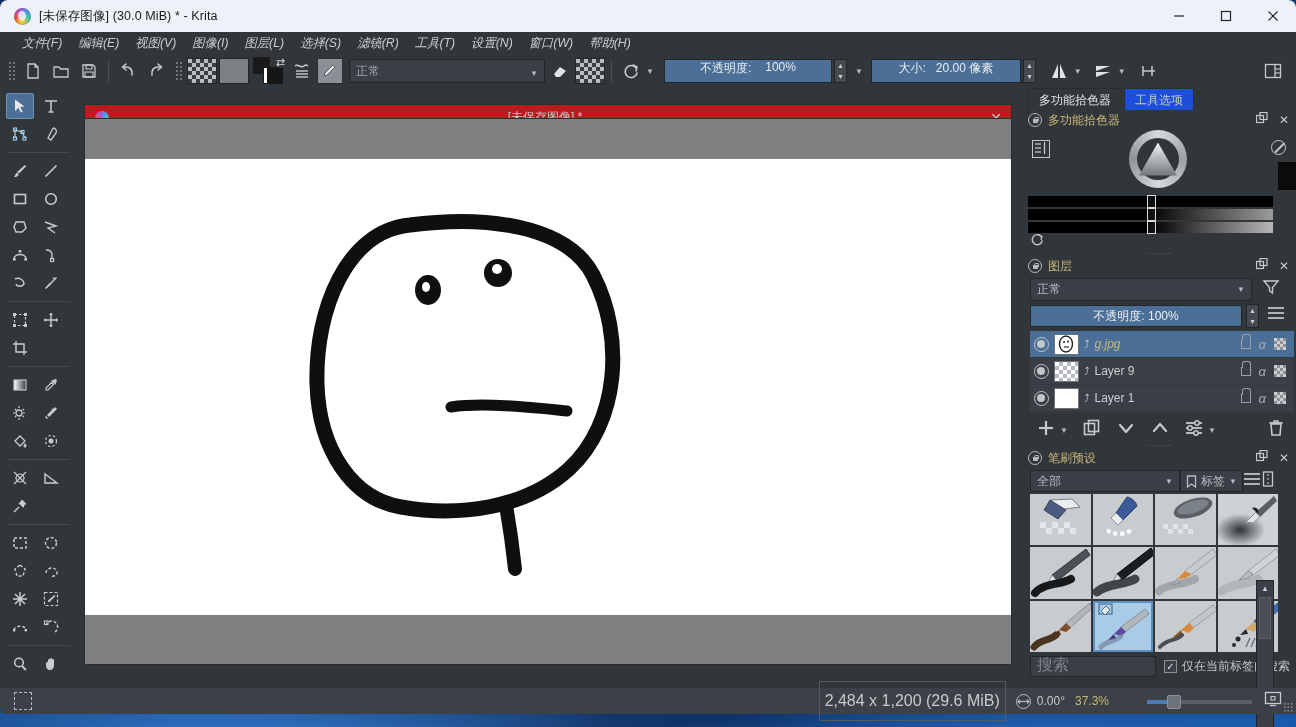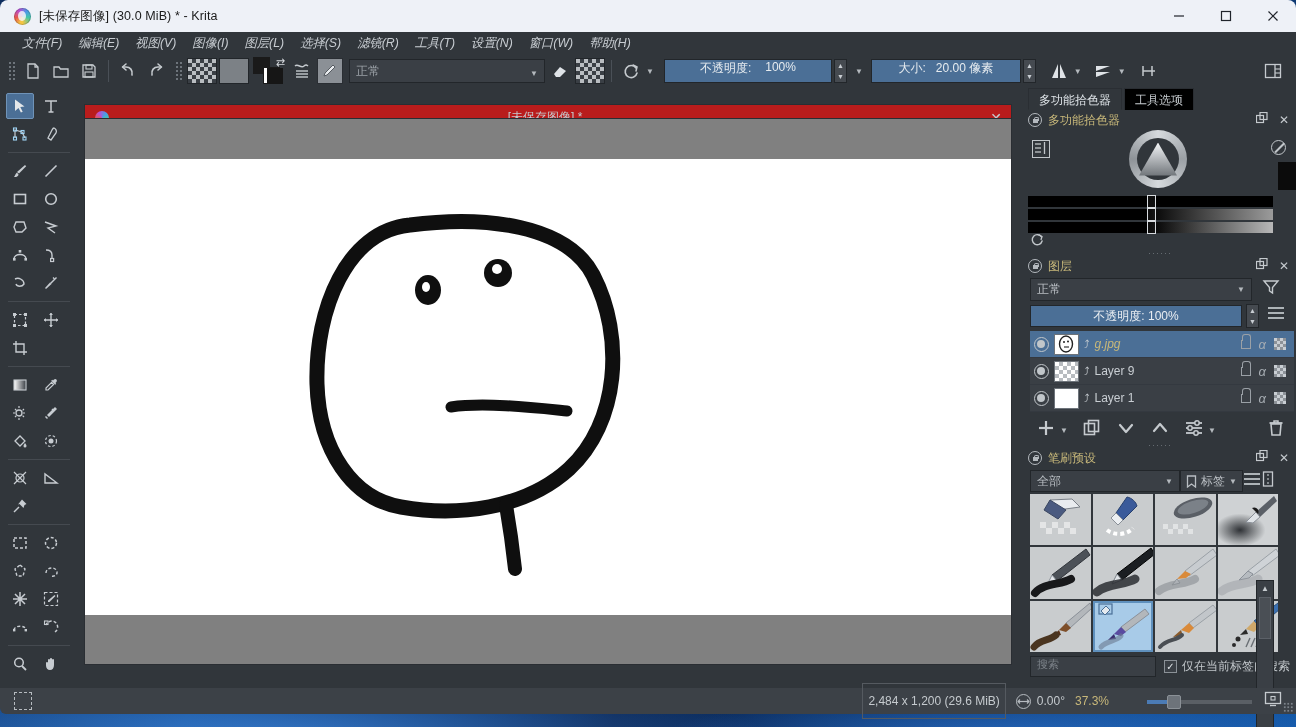--- a/index.html
+++ b/index.html
@@ -147,21 +147,21 @@
   }
   .image-white {
     position: absolute; left: 0px; top: 40px; width: 926px; height: 456px; background: #fff;
   }
   
   .dockers {
     position: absolute; left: 1024px; top: 0; width: 272px; height: 600px; background: #31363b;
   }
   .dtabs { display: flex; height: 22px; padding-left: 4px; }
   .dtab {
-    font-size: 12px; color: #c5cace; padding: 3px 10px 2px; background: #000000;
+    font-size: 12px; color: #c5cace; padding: 3px 10px 2px; background: #1d4ed8;
     border: 1px solid #2a2e33; border-bottom: none; margin-right: 2px;
   }
   .dtab.sel { background: #31363b; border-bottom: 1px solid #31363b; color: #dfe4e8; }
   .dhead {
     display: flex; align-items: center; height: 20px; padding: 0 4px; gap: 6px;
   }
   .lockicon {
     width: 14px; height: 14px; border-radius: 50%; border: 1.5px solid #b4b9be; flex: none;
     position: relative;
   }
@@ -292,38 +292,38 @@
     background: #c9ccce; position: relative; overflow: hidden;
   }
   .bp-cell.sel { background: #a8cbe8; outline: 2px solid #5f90bd; outline-offset: -2px; }
   .bp-scroll {
     position: absolute; left: 1256px; top: 492px; width: 18px; height: 170px;
     background: #3a3f45; border: 1px solid #22262a;
   }
   .bp-search-row { display: flex; align-items: center; gap: 8px; padding: 4px 6px 0 6px; }
   .bp-search {
     width: 126px; height: 21px; background: #3a3f45; border: 1px solid #22262a;
-    display: flex; align-items: flex-start; padding: 0 6px; color: #7d838a; font-size: 11px;
+    display: flex; align-items: flex-end; padding: 0 6px; color: #7d838a; font-size: 16px;
   }
   .bp-chk { display: flex; align-items: center; gap: 5px; color: #c1c6ca; font-size: 12px; }
   .chkbox {
     width: 13px; height: 13px; border: 1px solid #8b9197; background: #3a3f45;
     color: #dfe4e8; font-size: 10px; display: flex; align-items: center; justify-content: center;
   }
   
   .statusbar {
     position: absolute; left: 0; top: 688px; width: 1296px; height: 26px;
     background: #3c4147; display: flex; align-items: center; border-bottom-left-radius: 6px;
   }
   .sb-selicon {
     width: 18px; height: 18px; margin-left: 14px; border: 1.5px dashed #b6bbc0;
   }
   .sb-colorinfo { font-size: 12px; color: #c5cace; margin-left: 200px; }
   .sb-dims {
-    font-size: 12px; color: #c5cace; margin-left: auto; border: 1px solid #555a60;
+    font-size: 16px; color: #c5cace; margin-left: auto; border: 1px solid #555a60;
     padding: 10px 5px;
   }
   .sb-rot { font-size: 12px; color: #c5cace; display: flex; align-items: center; gap: 6px; margin: 0 10px; }
   .sb-rot-ico { width: 15px; height: 15px; border-radius: 50%; border: 1.5px solid #b6bbc0; position: relative; }
   .sb-zoom { font-size: 12px; color: #c8b87a; width: 60px; text-align: left; }
   .sb-slider { width: 105px; height: 14px; position: relative; margin-left: 12px; }
   .sb-slider .track { position: absolute; left: 0; top: 6px; width: 105px; height: 4px; background: #5a5f65; }
   .sb-slider .fill { position: absolute; left: 0; top: 6px; width: 23px; height: 4px; background: #4b7bb5; }
   .sb-slider .knob { position: absolute; left: 20px; top: 1px; width: 14px; height: 14px; background: #6d737a; border: 1px solid #8b9197; border-radius: 2px; }
   .sb-fit { color: #c5cace; margin: 0 14px 0 12px; }

